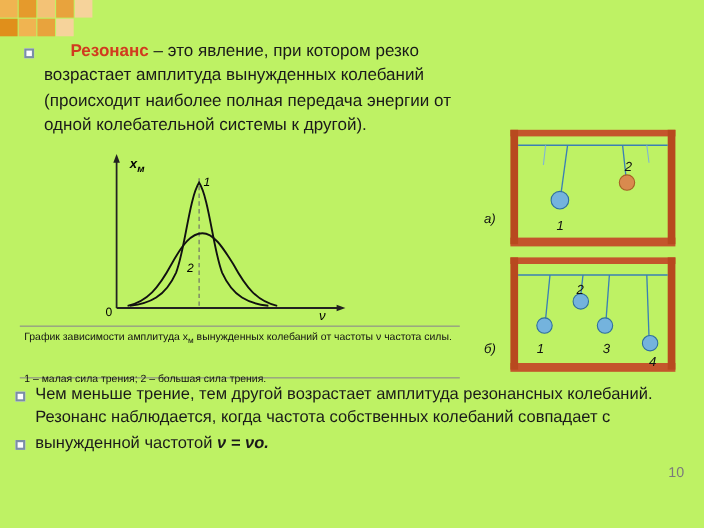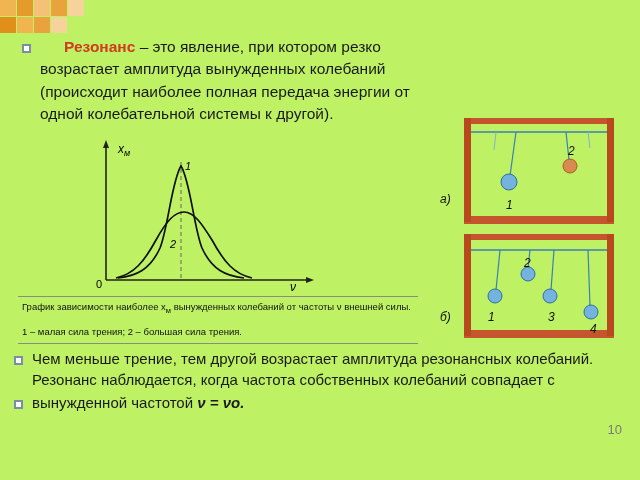--- a/index.html
+++ b/index.html
@@ -152,32 +152,32 @@
 
       <polygon points="88,12 85,20 91,20" fill="#222"></polygon>
       <polygon points="296,152 288,149 288,155" fill="#222"></polygon>
 
       <line x1="163" y1="34" x2="163" y2="152" stroke="#666" stroke-width="1" stroke-dasharray="4,3"></line>
 
       <path d="M100,150 C118,148 132,142 142,120 C150,100 154,52 163,38 C172,52 176,100 184,120 C194,142 208,148 226,150" fill="none" stroke="#111" stroke-width="1.7"></path>
 
       <path d="M98,150 C116,146 126,134 138,112 C148,94 156,84 166,84 C176,84 184,96 194,112 C206,134 216,146 234,150" fill="none" stroke="#111" stroke-width="1.7"></path>
     </svg>
-    <div style="position:absolute; left:100px; top:14px; font-size:12px; font-style:italic;"><span>x</span><sub style="font-size:9px;">м</sub></div>
+    <div style="position:absolute; left:100px; top:14px; font-size:12px; font-style:italic;font-weight:bold;"><span>x</span><sub style="font-size:9px;">м</sub></div>
     <div style="position:absolute; left:272px; top:152px; font-size:12px; font-style:italic;">ν</div>
     <div style="position:absolute; left:78px; top:150px; font-size:11px;">0</div>
     <div style="position:absolute; left:167px; top:32px; font-size:11px; font-style:italic;">1</div>
     <div style="position:absolute; left:152px; top:110px; font-size:11px; font-style:italic;">2</div>
   </div>
 
   <div class="caption-box">
     <div class="caption-line">
-      <span>График зависимости  наиболее x</span><sub style="font-size:7.5px;">м</sub><span> вынужденных  колебаний  от частоты ν внешней силы.</span>
+      <span>График зависимости  амплитуда x</span><sub style="font-size:7.5px;">м</sub><span> вынужденных  колебаний  от частоты ν частота силы.</span>
     </div>
-    <div class="caption-line" style="margin-top:10px;">1 – малая сила трения; 2 – большая сила трения.</div>
+    <div class="caption-line" style="margin-top:24px;">1 – малая сила трения; 2 – большая сила трения.</div>
   </div>
 
   <div class="fig-pend fig-a">
     <svg width="190" height="110" viewBox="0 0 190 110">
 
       <rect x="26" y="2" width="150" height="6" fill="#c4552c"></rect>
       <rect x="26" y="100" width="150" height="8" fill="#c4552c"></rect>
       <rect x="26" y="2" width="7" height="104" fill="#b8491f"></rect>
       <rect x="169" y="2" width="7" height="104" fill="#b8491f"></rect>
 

